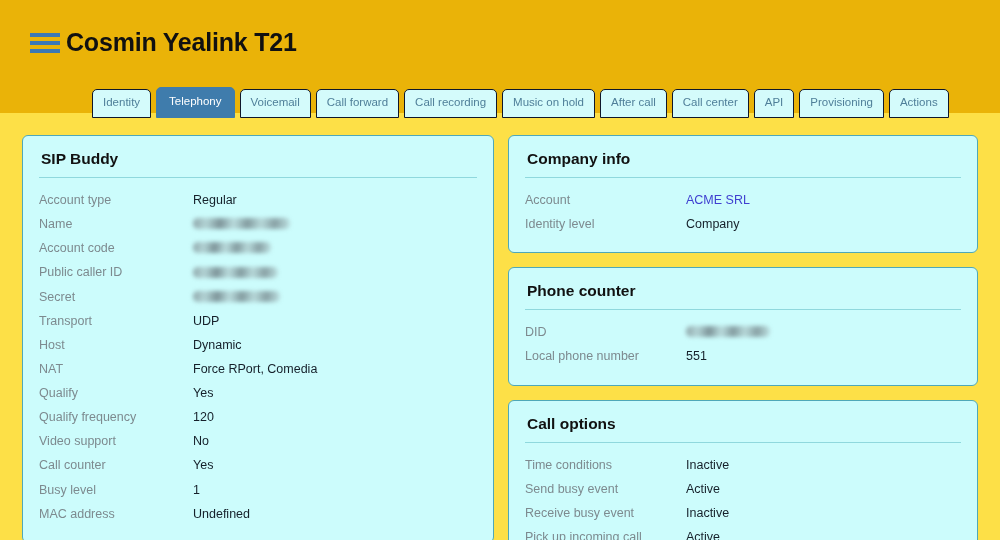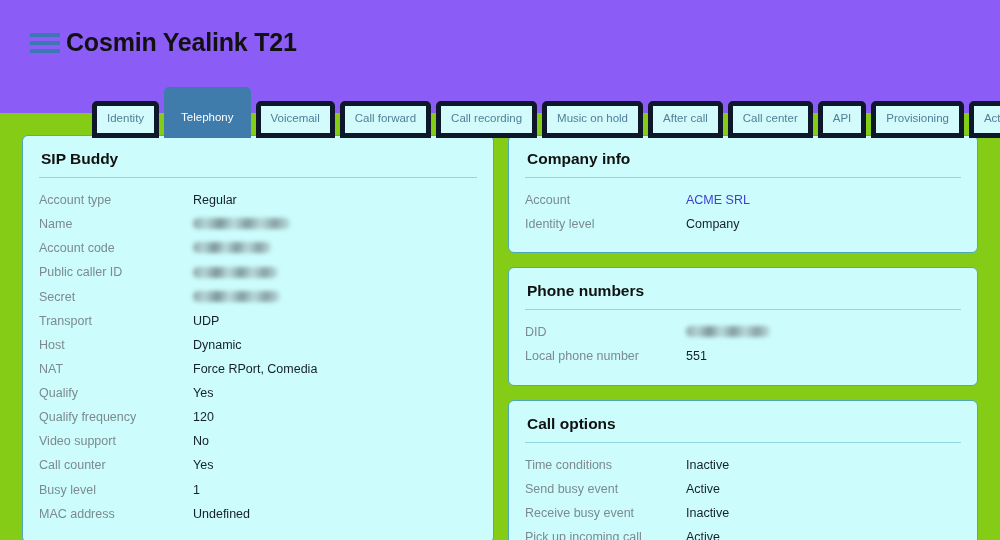--- a/index.html
+++ b/index.html
@@ -10,21 +10,21 @@
     overflow: hidden;
   }
   body {
     font-family: "Liberation Sans", sans-serif;
     background: #ffffff;
     -webkit-font-smoothing: antialiased;
   }
 
   
   .header-area {
-    background: #8b5cf6;
+    background: #eab308;
     height: 113px;
     position: relative;
   }
   .title-row {
     display: flex;
     align-items: center;
     padding: 30px 0 0 30px;
     gap: 4px;
   }
   .hamburger {
@@ -58,40 +58,40 @@
     left: 92px;
     top: 86px;
     display: flex;
     gap: 5px;
     align-items: flex-end;
   }
   .tab {
     font-size: 11.5px;
     line-height: 1;
     padding: 7px 10px 8px 10px;
-    border: 5px solid #0f172a;
+    border: 1px solid #0f172a;
     border-radius: 5px 5px 0 0;
     background: #d4fbfb;
     color: #4f7f99;
     white-space: nowrap;
     cursor: pointer;
     position: relative;
     bottom: -1px;
   }
   .tab.active {
     background: #3f7cac;
     border-color: #3f7cac;
     color: #ffffff;
     font-weight: normal;
-    padding: 20px 12px 9px 12px;
+    padding: 8px 12px 9px 12px;
   }
 
   
   .content {
-    background: #84cc16;
+    background: #fde047;
     height: 427px;
     padding: 22px 22px 0 22px;
     display: flex;
     gap: 14px;
     align-items: flex-start;
   }
   .col-left { width: 472px; flex: 0 0 472px; }
   .col-right { width: 470px; flex: 0 0 470px; display: flex; flex-direction: column; gap: 14px; }
 
   .panel {
@@ -279,21 +279,21 @@
             </tr>
             <tr>
               <td class="k">Identity level</td>
               <td class="v">Company</td>
             </tr>
           </tbody>
       </table>
     </div>
 
     <div class="panel">
-      <div class="panel-title">Phone numbers</div>
+      <div class="panel-title">Phone counter</div>
       <div class="panel-rule"></div>
       <table class="kv">
         <tbody id="tbody-phone_numbers">
             <tr>
               <td class="k">DID</td>
               <td class="v"><span class="redacted r-did"></span></td>
             </tr>
             <tr>
               <td class="k">Local phone number</td>
               <td class="v">551</td>

